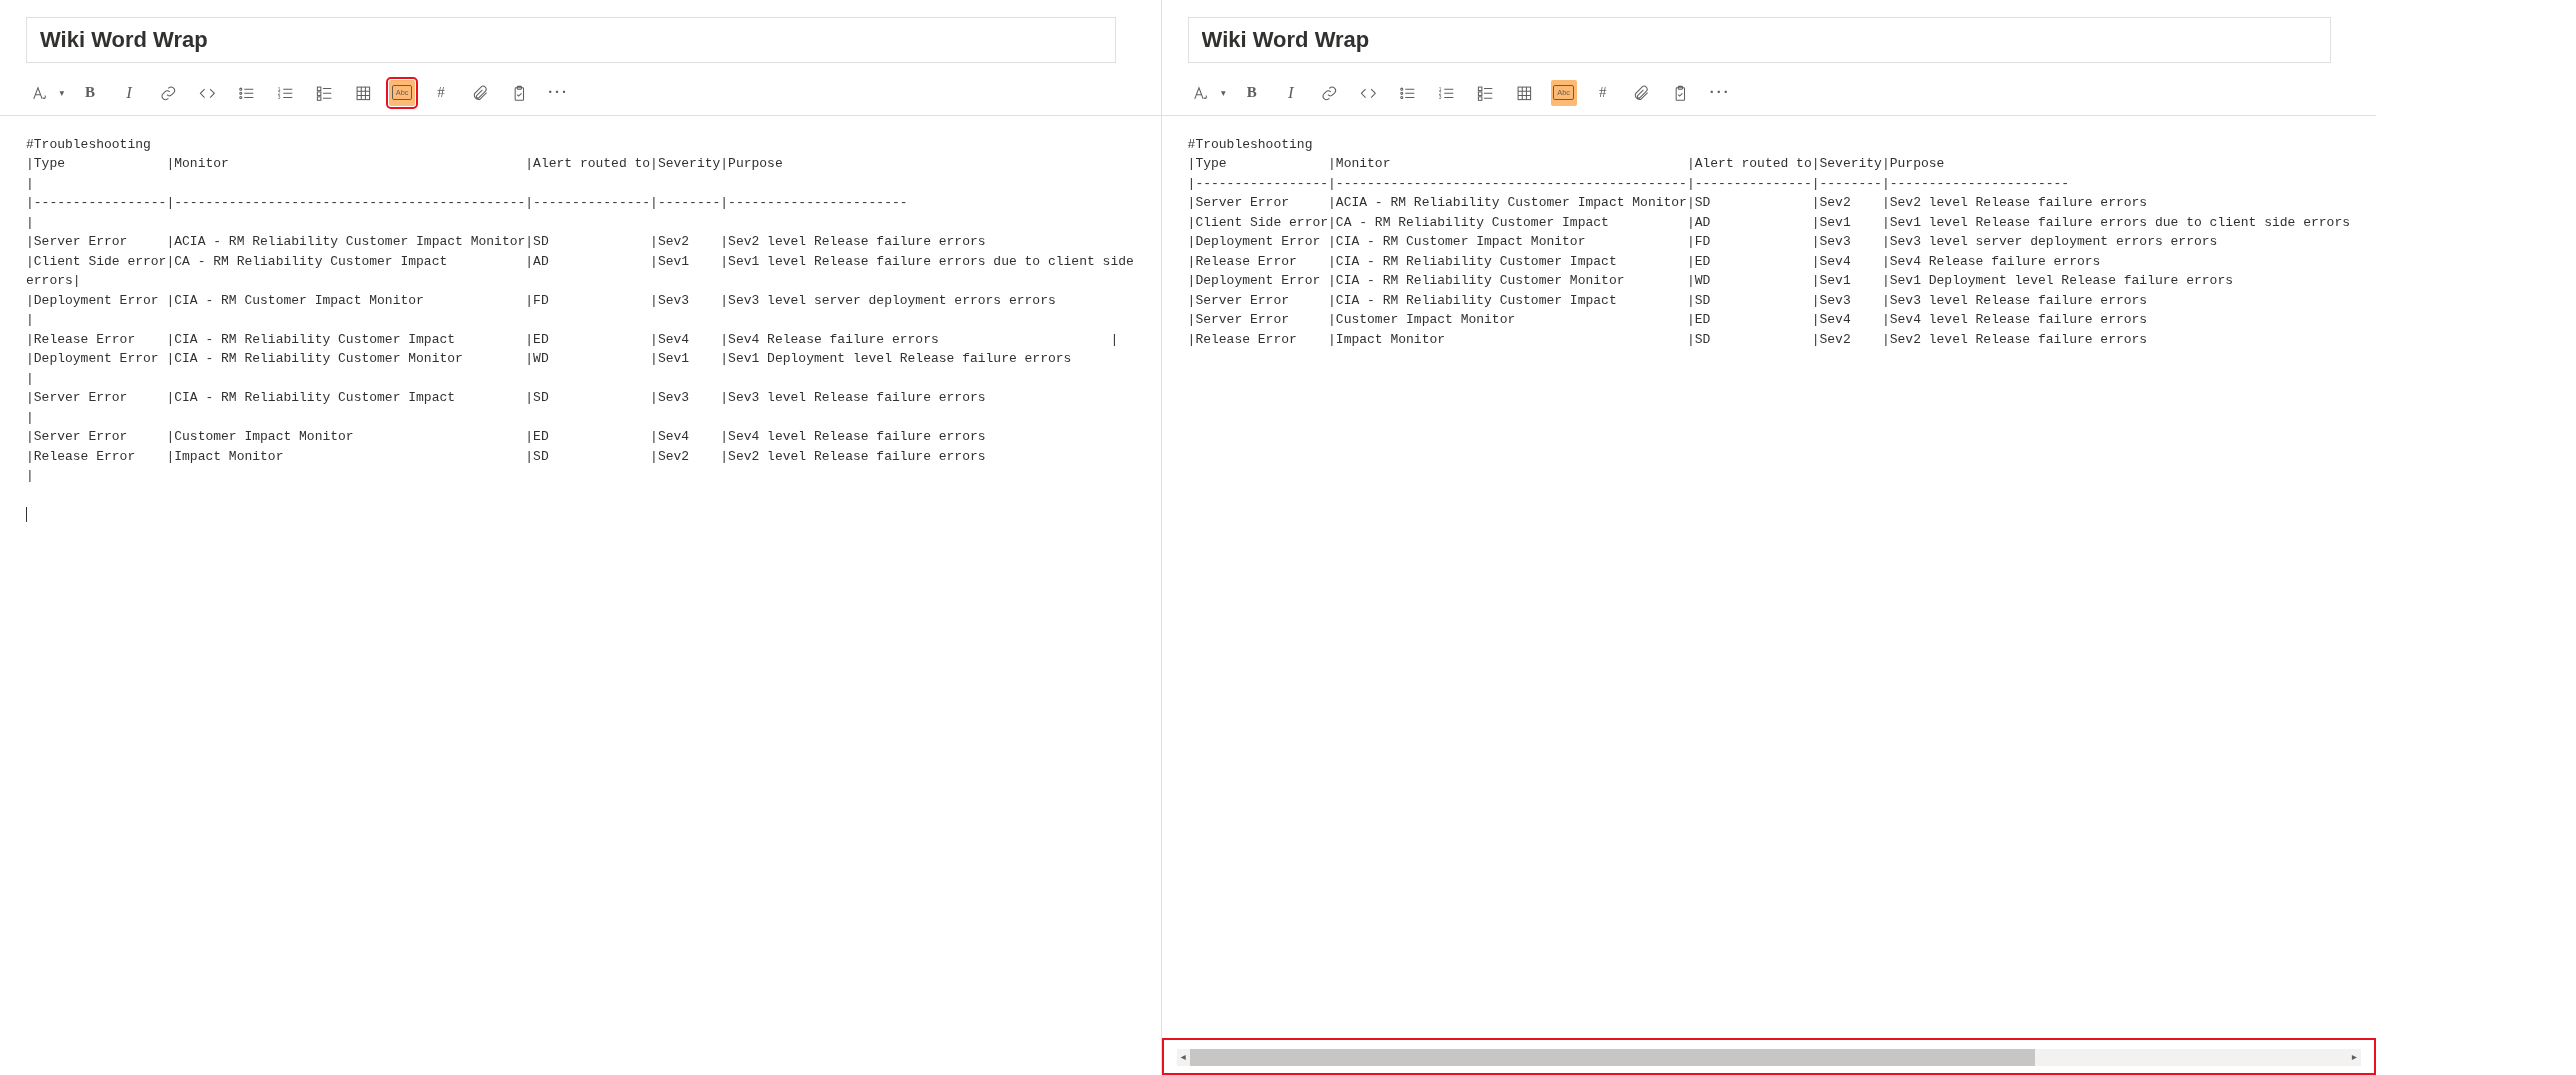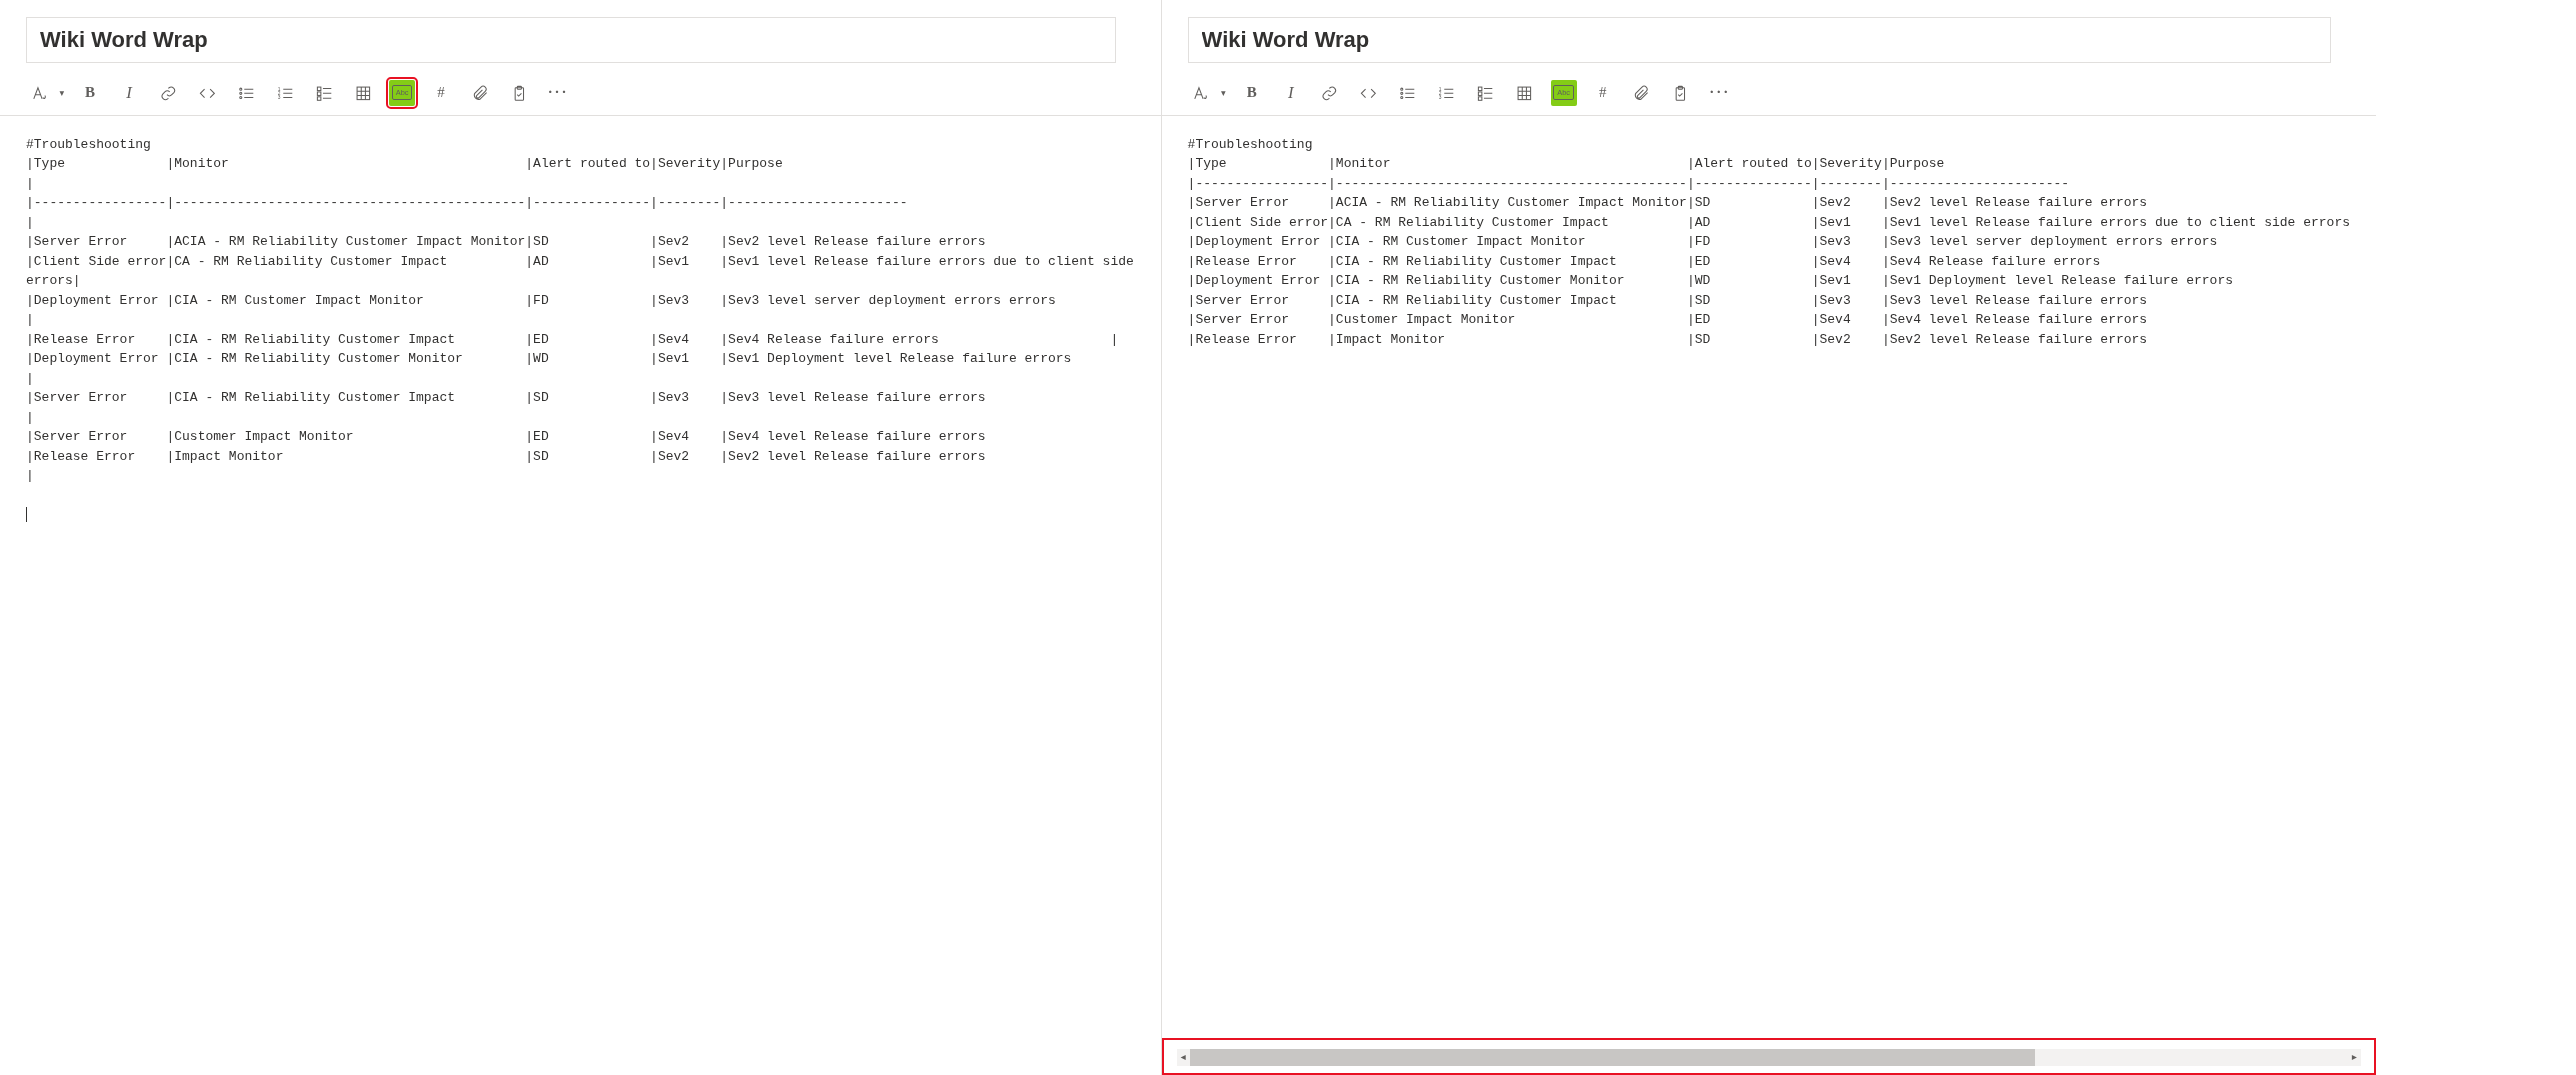--- a/index.html
+++ b/index.html
@@ -7,21 +7,21 @@
   .split { display:flex; width:2376px; height:1075px; }
   .pane { flex:1; border-right:0.9px solid #e1dfdd; display:flex; flex-direction:column; position:relative; }
   .pane:last-child { border-right:none; }
   .title-bar { padding:16.7px 26px 11px 26px; }
   .title-input { width:calc(100% - 18.6px); border:0.9px solid #e1dfdd; padding:9.3px 13px; font-size:22px; font-weight:600; color:#323130; outline:none; }
   .toolbar { display:flex; align-items:center; gap:13px; padding:5.6px 26px 9.3px 26px; border-bottom:0.9px solid #e1dfdd; }
   .tbtn { display:flex; align-items:center; justify-content:center; width:26px; height:26px; color:#605e5c; cursor:pointer; border-radius:1.9px; }
   .tbtn svg { width:16.7px; height:16.7px; stroke:currentColor; fill:none; stroke-width:1.5; }
   .tbtn.text { font-size:15px; font-weight:600; font-family:"Segoe UI"; }
   .tbtn.italic { font-style:italic; font-family:"Times New Roman",serif; font-size:16.7px; }
-  .tbtn.active { background:#84cc16; }
+  .tbtn.active { background:#fdba74; }
   .tbtn.highlight-box { outline:2.8px solid #e81123; outline-offset:1.9px; }
   .content { flex:1; padding:18.6px 26px; font-family:Consolas,"Courier New",monospace; font-size:13px; line-height:1.5; white-space:pre; overflow:auto; position:relative; }
   .content.wrap { white-space:pre-wrap; word-break:break-all; }
   .cursor-line { display:inline-block; width:0.9px; height:15px; background:#323130; vertical-align:middle; }
   .scroll-highlight { position:absolute; left:0; right:0; bottom:0; height:37px; border:2.8px solid #e81123; pointer-events:none; }
   .hscroll { position:absolute; left:13px; right:13px; bottom:7.4px; height:16.7px; background:#f3f2f1; display:flex; align-items:center; }
   .hscroll .track { flex:1; height:16.7px; background:#f3f2f1; position:relative; }
   .hscroll .thumb { position:absolute; left:0; top:0; height:16.7px; width:73%; background:#c8c6c4; }
   .hscroll .arrow { width:13px; height:16.7px; display:flex; align-items:center; justify-content:center; font-size:8.4px; color:#605e5c; }
   .wrap-icon-box { width:20.5px; height:15px; border:0.9px solid #605e5c; border-radius:1.9px; font-size:7.4px; display:flex;align-items:center;justify-content:center; font-family:Arial; }

